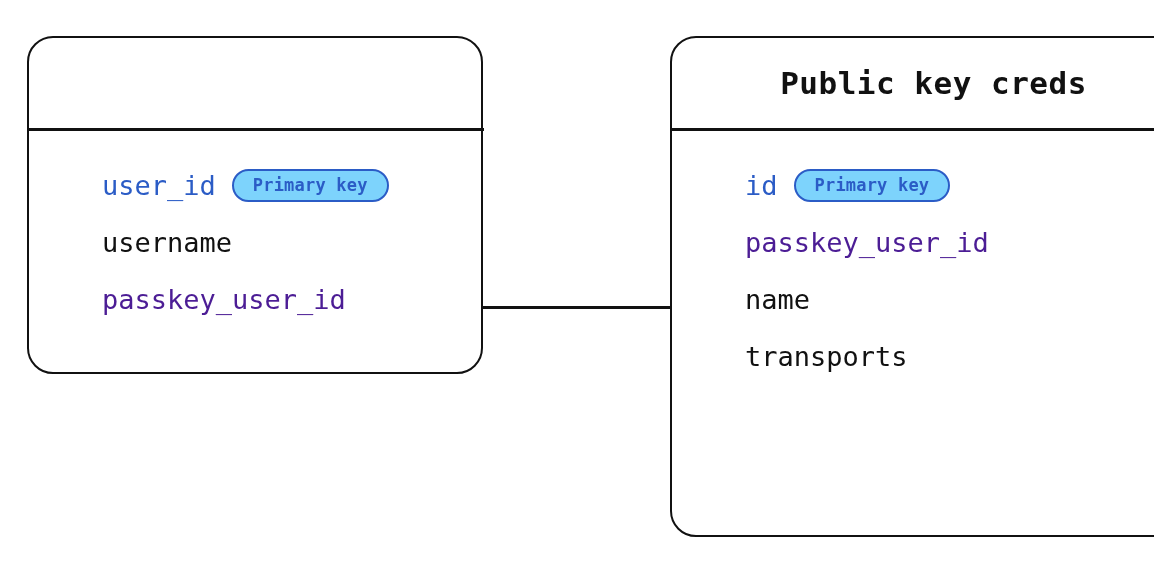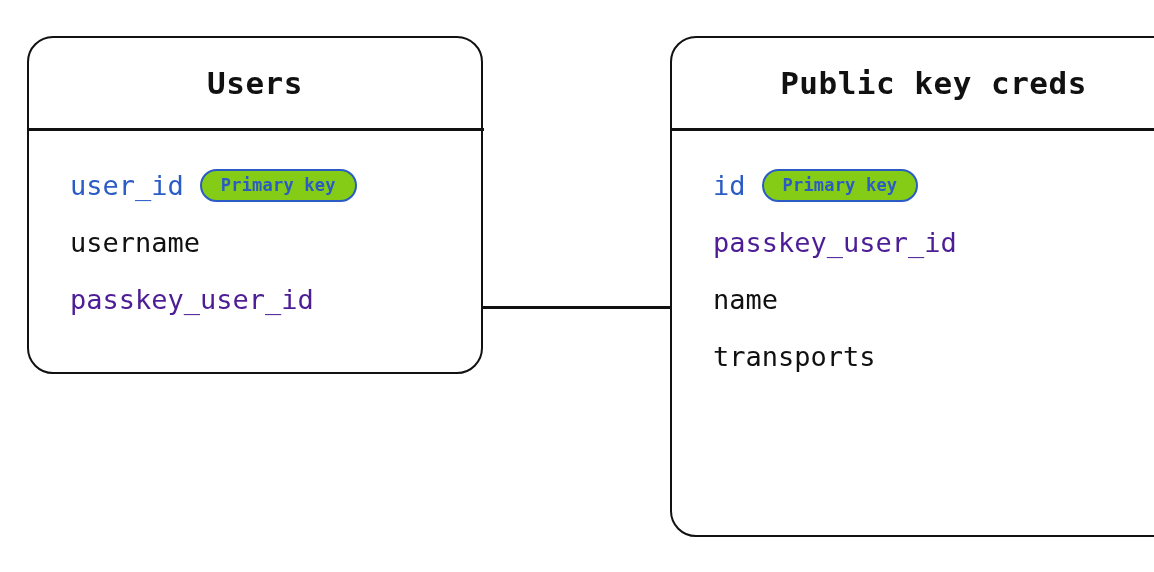--- a/index.html
+++ b/index.html
@@ -75,41 +75,42 @@
     align-items: center;
     gap: 16px;
     white-space: nowrap;
   }
 
   .field-name {
     font-family: "DejaVu Sans Mono", "Liberation Mono", monospace;
     font-size: 27px;
     line-height: 1;
     color: #111111;
+    margin-left: 32px;
   }
   .field-name.pk   { color: #2B5CC6; }
   .field-name.fk   { color: #4c1d95; }
 
   
   .pk-badge {
     display: inline-flex;
     align-items: center;
     justify-content: center;
     box-sizing: border-box;
     height: 33px;
     padding: 0 19px;
     border: 2.2px solid #2B5CC6;
     border-radius: 999px;
     color: #2B5CC6;
     font-family: "DejaVu Sans Mono", "Liberation Mono", monospace;
     font-weight: bold;
     font-size: 17px;
     letter-spacing: 0.2px;
     line-height: 1;
-    background: #84cc16;
+    background: #7dd3fc;
     white-space: nowrap;
   }
 
   
   .connector {
     position: absolute;
     background: #111111;
     height: 2.5px;
     z-index: 1;
   }
@@ -117,21 +118,20 @@
 </head>
 <body>
 
 <div id="canvas">
 
   <div class="connector" style="left:481px; top:306px; width:191px;"></div>
 
   <div class="entity" style="left:27px; top:36px; width:456px; height:338px;">
 
     <div class="entity-header">
-      <span class="entity-title">Users</span>
       <div class="entity-divider"></div>
     </div>
 
     <div class="entity-fields">
 
       <div class="field-row">
         <span class="field-name pk">user_id</span>
         <span class="pk-badge">Primary key</span>
       </div>
 

